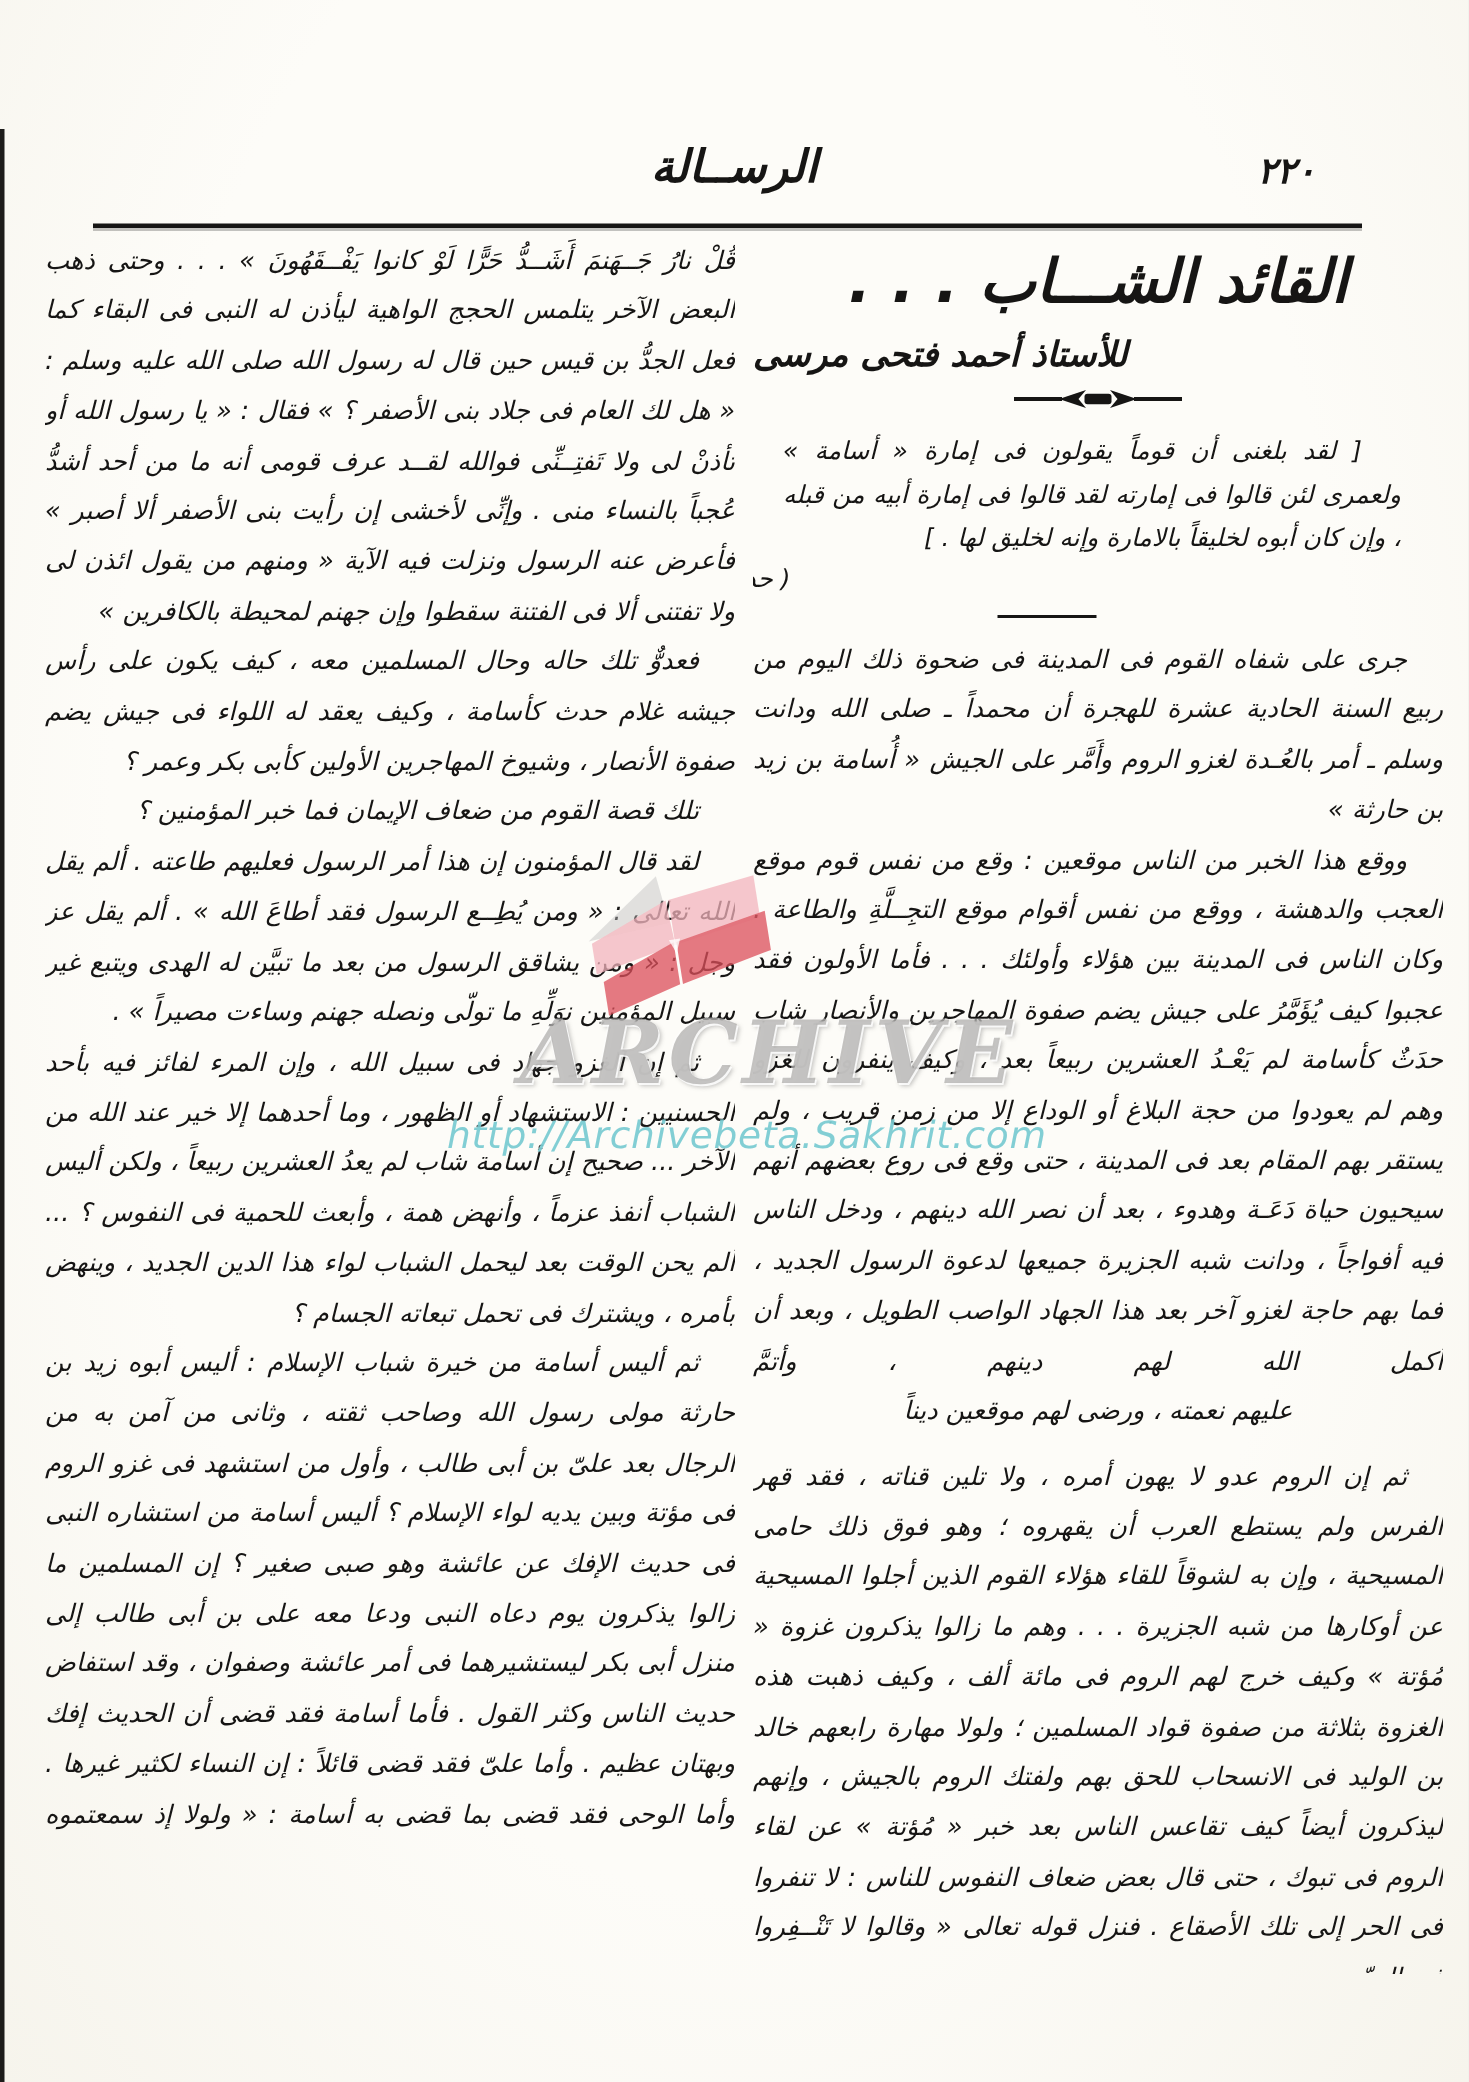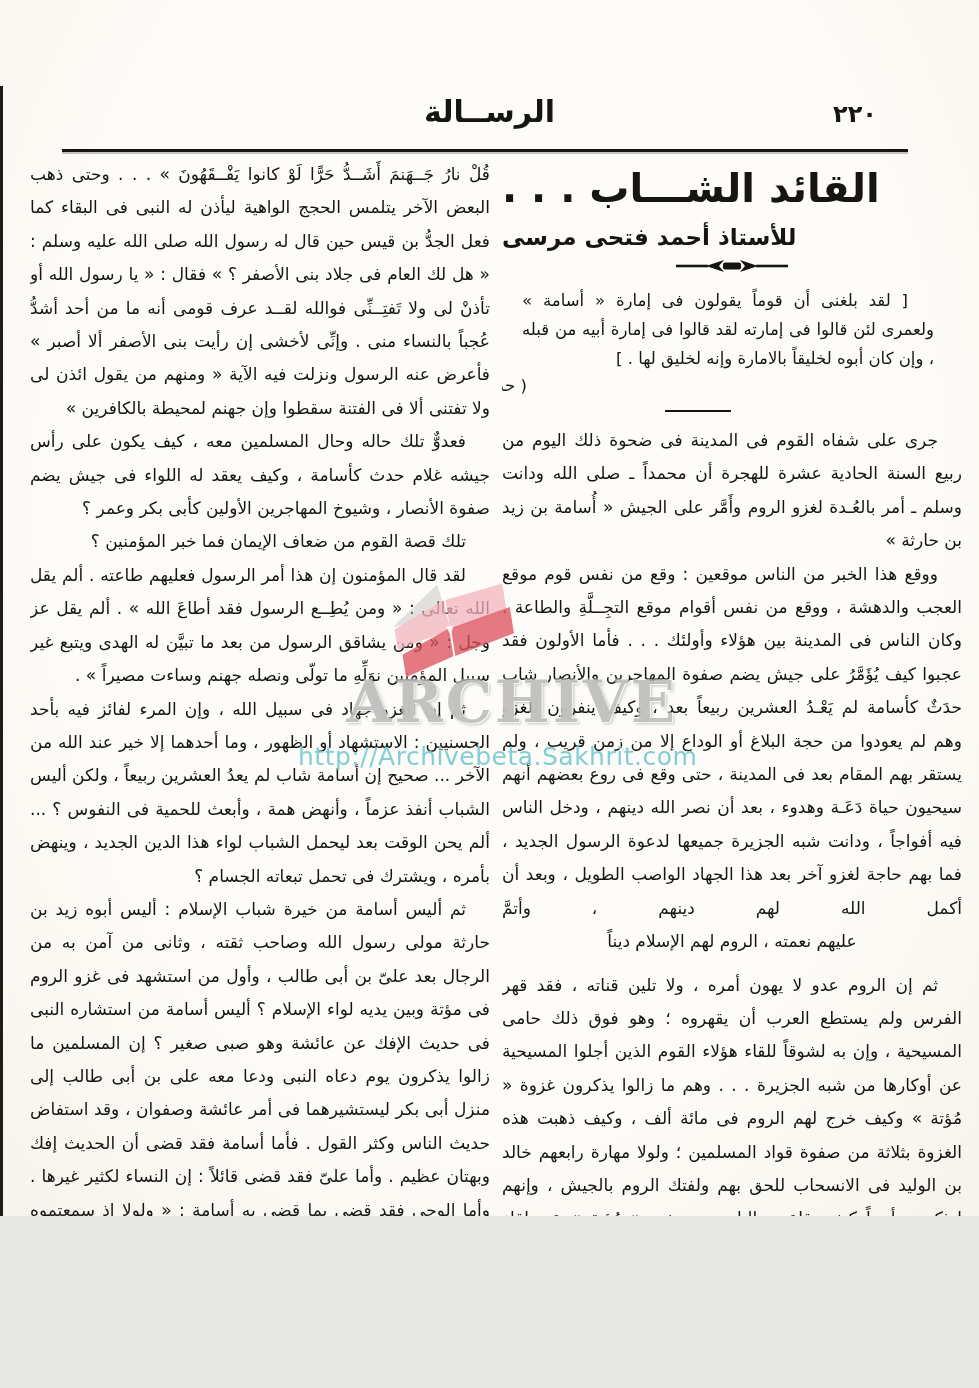--- a/index.html
+++ b/index.html
@@ -1,40 +1,41 @@
 <!DOCTYPE html>
 <html><head>
 <meta charset="utf-8">
 <style>
   html,body{margin:0;padding:0;background:#e8e8e6;}
   .page{
     position:relative;
-    width:979px;height:1216px;
+    width:979px;height:1388px;
     margin:0 auto;
     background:#fbfaf5;
     background-image:radial-gradient(ellipse at 50% 40%, #fdfcf8 60%, #f6f4ec 100%);
     font-family:"DejaVu Sans",sans-serif;
     color:#161514;
     overflow:hidden;
+    font-style:italic;
   }
   .scan-edge{position:absolute;left:0;top:86px;bottom:0;width:3px;background:#1d1c1a;}
   .masthead{
     position:absolute;top:94px;left:0;right:0;
     text-align:center;font-size:30px;font-weight:bold;letter-spacing:0.5px;
   }
   .page-number{position:absolute;top:100px;right:102px;font-size:24px;font-weight:bold;text-align:right;}
   .header-rule{position:absolute;top:149px;left:62px;width:846px;height:3px;background:#161514;box-shadow:0 2px 0 rgba(20,20,20,.25);}
 
   .columns{
     position:absolute;top:158px;right:17px;left:30px;
     display:flex;gap:12px;
   }
   .col{width:460px;height:1158px;overflow:hidden;}
 
-  .title{margin:6px 0 0;text-align:left;font-size:40px;font-weight:bold;line-height:1.2;}
+  .title{margin:6px 0 0;text-align:center;font-size:40px;font-weight:bold;line-height:1.2;}
   .byline{margin-top:12px;text-align:left;font-size:23px;font-weight:bold;}
   .ornament{text-align:center;margin:8px 0 2px;height:18px;}
   .epigraph{
     margin:10px 28px 0 20px;
     font-size:16.5px;line-height:29px;
     text-align:justify;text-indent:26px;
   }
   .attribution{position:relative;left:-88px;margin-top:3px;text-align:left;font-size:16.5px;}
   .short-rule{width:66px;height:2px;background:#161514;margin:15px auto 12px;transform:translateX(-34px);}
 
@@ -84,21 +85,21 @@
           <rect x="47" y="4.5" width="18" height="7" rx="2" fill="#161514"></rect>
           <polygon points="82,8 64,2 69,8 64,14" fill="#161514"></polygon>
           <line x1="80" y1="8" x2="112" y2="8" stroke="#161514" stroke-width="2.6"></line>
         </svg>
       </div>
       <blockquote class="epigraph">[ لقد بلغنى أن قوماً يقولون فى إمارة « أسامة » ولعمرى لئن قالوا فى إمارته لقد قالوا فى إمارة أبيه من قبله ، وإن كان أبوه لخليقاً بالامارة وإنه لخليق لها . ]</blockquote>
       <div class="attribution">( حديث شريف )</div>
       <div class="short-rule"></div>
       <p class="para indent first">جرى على شفاه القوم فى المدينة فى ضحوة ذلك اليوم من ربيع السنة الحادية عشرة للهجرة أن محمداً ـ صلى الله ودانت وسلم ـ أمر بالعُـدة لغزو الروم وأَمَّر على الجيش « أُسامة بن زيد بن حارثة »</p>
       <p class="para indent jlast">ووقع هذا الخبر من الناس موقعين : وقع من نفس قوم موقع العجب والدهشة ، ووقع من نفس أقوام موقع التجِــلَّةِ والطاعة . وكان الناس فى المدينة بين هؤلاء وأولئك . . . فأما الأولون فقد عجبوا كيف يُؤَمَّرُ على جيش يضم صفوة المهاجرين والأنصار شاب حدَثٌ كأسامة لم يَعْـدُ العشرين ربيعاً بعد ، وكيف ينفرون للغزو وهم لم يعودوا من حجة البلاغ أو الوداع إلا من زمن قريب ، ولم يستقر بهم المقام بعد فى المدينة ، حتى وقع فى روع بعضهم أنهم سيحيون حياة دَعَـة وهدوء ، بعد أن نصر الله دينهم ، ودخل الناس فيه أفواجاً ، ودانت شبه الجزيرة جميعها لدعوة الرسول الجديد ، فما بهم حاجة لغزو آخر بعد هذا الجهاد الواصب الطويل ، وبعد أن أكمل الله لهم دينهم ، وأتمَّ</p>
-      <p class="para center-line">عليهم نعمته ، الروم لهم الإسلام ديناً</p>
+      <p class="para center-line">عليهم نعمته ، ورضى لهم موقعين ديناً</p>
       <p class="para indent space-before">ثم إن الروم عدو لا يهون أمره ، ولا تلين قناته ، فقد قهر الفرس ولم يستطع العرب أن يقهروه ؛ وهو فوق ذلك حامى المسيحية ، وإن به لشوقاً للقاء هؤلاء القوم الذين أجلوا المسيحية عن أوكارها من شبه الجزيرة . . . وهم ما زالوا يذكرون غزوة « مُؤتة » وكيف خرج لهم الروم فى مائة ألف ، وكيف ذهبت هذه الغزوة بثلاثة من صفوة قواد المسلمين ؛ ولولا مهارة رابعهم خالد بن الوليد فى الانسحاب للحق بهم ولفتك الروم بالجيش ، وإنهم ليذكرون أيضاً كيف تقاعس الناس بعد خبر « مُؤتة » عن لقاء الروم فى تبوك ، حتى قال بعض ضعاف النفوس للناس : لا تنفروا فى الحر إلى تلك الأصقاع . فنزل قوله تعالى « وقالوا لا تَنْــفِروا فى الحرِّ</p>
     </section>
 
     <section class="col col-left">
       <p class="para">قُلْ نارُ جَــهَنمَ أَشَــدُّ حَرًّا لَوْ كانوا يَفْــقَهُونَ » . . . وحتى ذهب البعض الآخر يتلمس الحجج الواهية ليأذن له النبى فى البقاء كما فعل الجدُّ بن قيس حين قال له رسول الله صلى الله عليه وسلم : « هل لك العام فى جلاد بنى الأصفر ؟ » فقال : « يا رسول الله أو تأذنْ لى ولا تَفتِــنِّى فوالله لقــد عرف قومى أنه ما من أحد أشدُّ عُجباً بالنساء منى . وإنِّى لأخشى إن رأيت بنى الأصفر ألا أصبر » فأعرض عنه الرسول ونزلت فيه الآية « ومنهم من يقول ائذن لى ولا تفتنى ألا فى الفتنة سقطوا وإن جهنم لمحيطة بالكافرين »</p>
       <p class="para indent">فعدوٌّ تلك حاله وحال المسلمين معه ، كيف يكون على رأس جيشه غلام حدث كأسامة ، وكيف يعقد له اللواء فى جيش يضم صفوة الأنصار ، وشيوخ المهاجرين الأولين كأبى بكر وعمر ؟</p>
       <p class="para indent">تلك قصة القوم من ضعاف الإيمان فما خبر المؤمنين ؟</p>
       <p class="para indent">لقد قال المؤمنون إن هذا أمر الرسول فعليهم طاعته . ألم يقل الله تعالى : « ومن يُطِــع الرسول فقد أطاعَ الله » . ألم يقل عز وجل : « ومن يشاقق الرسول من بعد ما تبيَّن له الهدى ويتبع غير سبيل المؤمنين نوَلِّهِ ما تولّى ونصله جهنم وساءت مصيراً » .</p>
       <p class="para indent">ثم إن الغزو جهاد فى سبيل الله ، وإن المرء لفائز فيه بأحد الحسنيين : الاستشهاد أو الظهور ، وما أحدهما إلا خير عند الله من الآخر ... صحيح إن أسامة شاب لم يعدُ العشرين ربيعاً ، ولكن أليس الشباب أنفذ عزماً ، وأنهض همة ، وأبعث للحمية فى النفوس ؟ ... ألم يحن الوقت بعد ليحمل الشباب لواء هذا الدين الجديد ، وينهض بأمره ، ويشترك فى تحمل تبعاته الجسام ؟</p>
       <p class="para indent jlast">ثم أليس أسامة من خيرة شباب الإسلام : أليس أبوه زيد بن حارثة مولى رسول الله وصاحب ثقته ، وثانى من آمن به من الرجال بعد علىّ بن أبى طالب ، وأول من استشهد فى غزو الروم فى مؤتة وبين يديه لواء الإسلام ؟ أليس أسامة من استشاره النبى فى حديث الإفك عن عائشة وهو صبى صغير ؟ إن المسلمين ما زالوا يذكرون يوم دعاه النبى ودعا معه على بن أبى طالب إلى منزل أبى بكر ليستشيرهما فى أمر عائشة وصفوان ، وقد استفاض حديث الناس وكثر القول . فأما أسامة فقد قضى أن الحديث إفك وبهتان عظيم . وأما علىّ فقد قضى قائلاً : إن النساء لكثير غيرها . وأما الوحى فقد قضى بما قضى به أسامة : « ولولا إذ سمعتموه</p>

